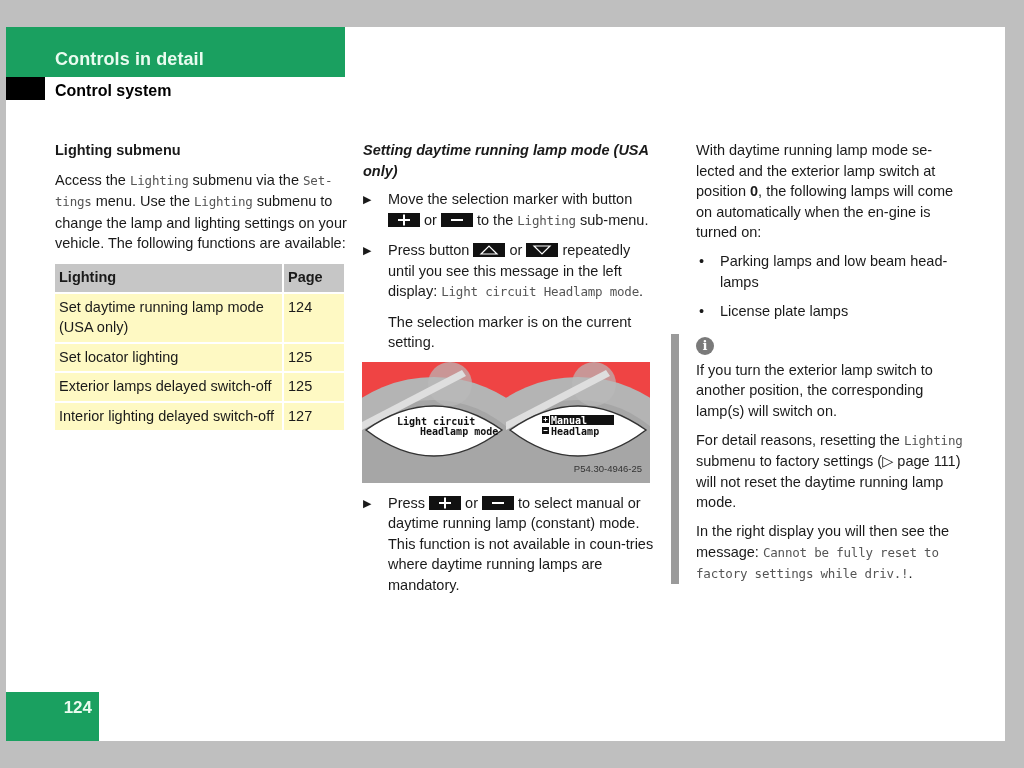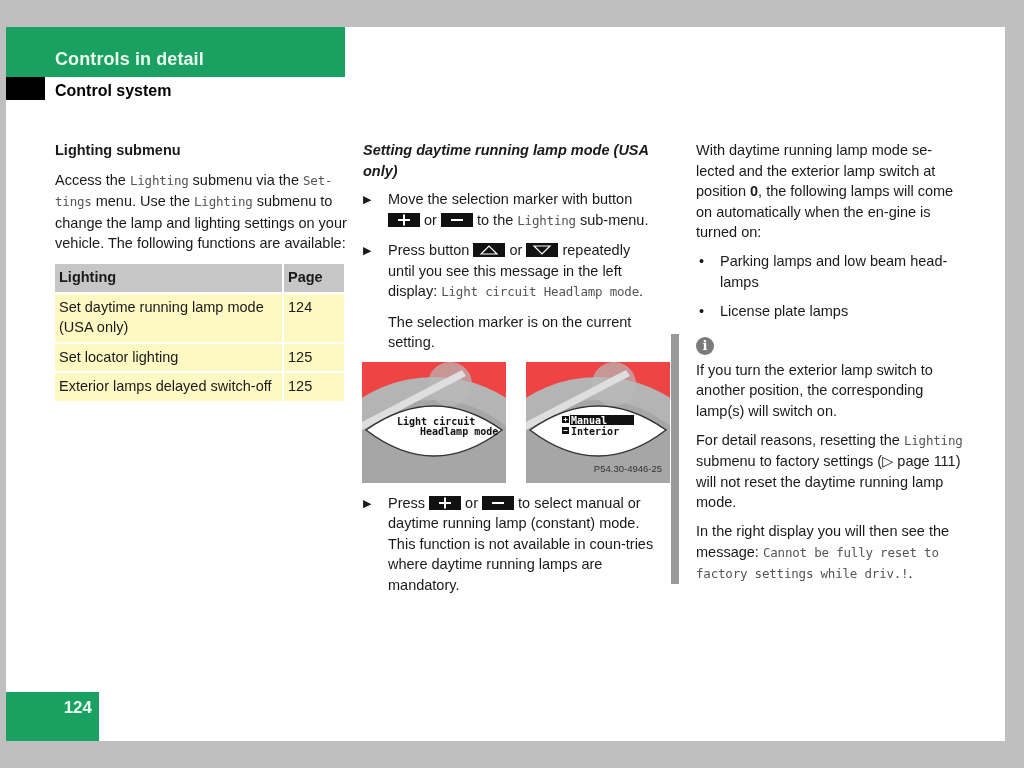--- a/index.html
+++ b/index.html
@@ -60,20 +60,24 @@
         <td class="pg">124</td>
       </tr>
       <tr>
         <td>Set locator lighting</td>
         <td class="pg">125</td>
       </tr>
       <tr>
         <td>Exterior lamps delayed switch-off</td>
         <td class="pg">125</td>
       </tr>
+      <tr>
+        <td>Interior lighting delayed switch-off</td>
+        <td class="pg">127</td>
+      </tr>
     </tbody>
       </table>
   </div>
 
   <div class="col" style="left:357px; top:113px; width:295px;">
     <p class="h3i">Setting daytime running lamp mode (USA only)</p>
 
     <div class="step">
       <span class="arrow">▶</span>
       <span>Move the selection marker with button </span>
@@ -103,36 +107,36 @@
         <svg width="144" height="121" style="position:absolute;left:0;top:0">
           <circle cx="72" cy="150" r="135" fill="#b4b4b4"></circle>
           <circle cx="72" cy="150" r="112" fill="#a6a6a6"></circle>
           <circle cx="88" cy="22" r="22" fill="#b9b9b9" opacity="0.7"></circle>
           <path d="M0 60 L100 8 L104 14 L0 68 Z" fill="#dedede"></path>
           <path d="M4 68 Q72 20 140 68 Q72 120 4 68 Z" fill="#ffffff" stroke="#333" stroke-width="1.5"></path>
         </svg>
         <div class="lcd-text" style="left:35px; top:54px;">Light circuit</div>
         <div class="lcd-text" style="left:33px; top:64px;padding-left:25px;">Headlamp mode</div>
       </div>
-      <div class="panel" style="left:164px;">
+      <div class="panel" style="left:144px;">
         <svg width="144" height="121" style="position:absolute;left:0;top:0">
           <circle cx="72" cy="150" r="135" fill="#b4b4b4"></circle>
           <circle cx="72" cy="150" r="112" fill="#a6a6a6"></circle>
           <circle cx="88" cy="22" r="22" fill="#b9b9b9" opacity="0.7"></circle>
           <path d="M0 60 L100 8 L104 14 L0 68 Z" fill="#dedede"></path>
           <path d="M4 68 Q72 20 140 68 Q72 120 4 68 Z" fill="#ffffff" stroke="#333" stroke-width="1.5"></path>
           <rect x="36" y="54" width="7" height="7" fill="#111"></rect>
           <rect x="37.5" y="57" width="4" height="1" fill="#fff"></rect>
           <rect x="39" y="55.5" width="1" height="4" fill="#fff"></rect>
           <rect x="36" y="65" width="7" height="7" fill="#111"></rect>
           <rect x="37.5" y="68" width="4" height="1" fill="#fff"></rect>
           <rect x="44" y="53" width="64" height="10" fill="#111"></rect>
         </svg>
         <div class="lcd-text" style="left:45px; top:53px; color:#fff;">Manual</div>
-        <div class="lcd-text" style="left:45px; top:64px;">Interior</div>
+        <div class="lcd-text" style="left:45px; top:64px;">Headlamp</div>
         <div class="code">P54.30-4946-25</div>
       </div>
     </div>
 
     <div class="step">
       <span class="arrow">▶</span>
       <span>Press </span><span class="key"><svg width="32" height="14">
             <rect x="10" y="6" width="12" height="2" fill="#fff"></rect>
             <rect x="15" y="1.5" width="2" height="11" fill="#fff"></rect>
           </svg></span><span> or </span><span class="key"><svg width="32" height="14">

